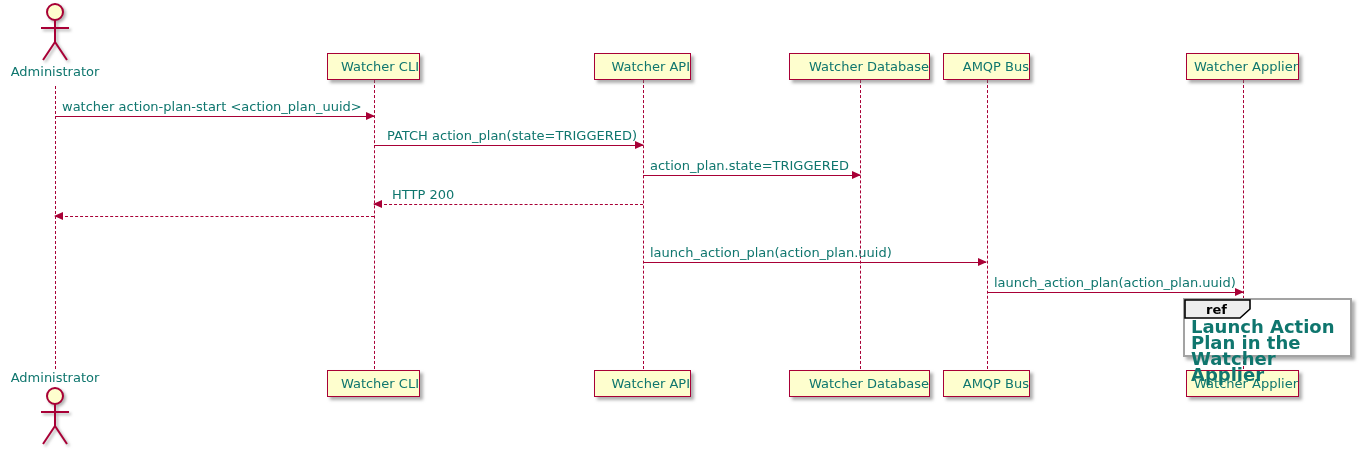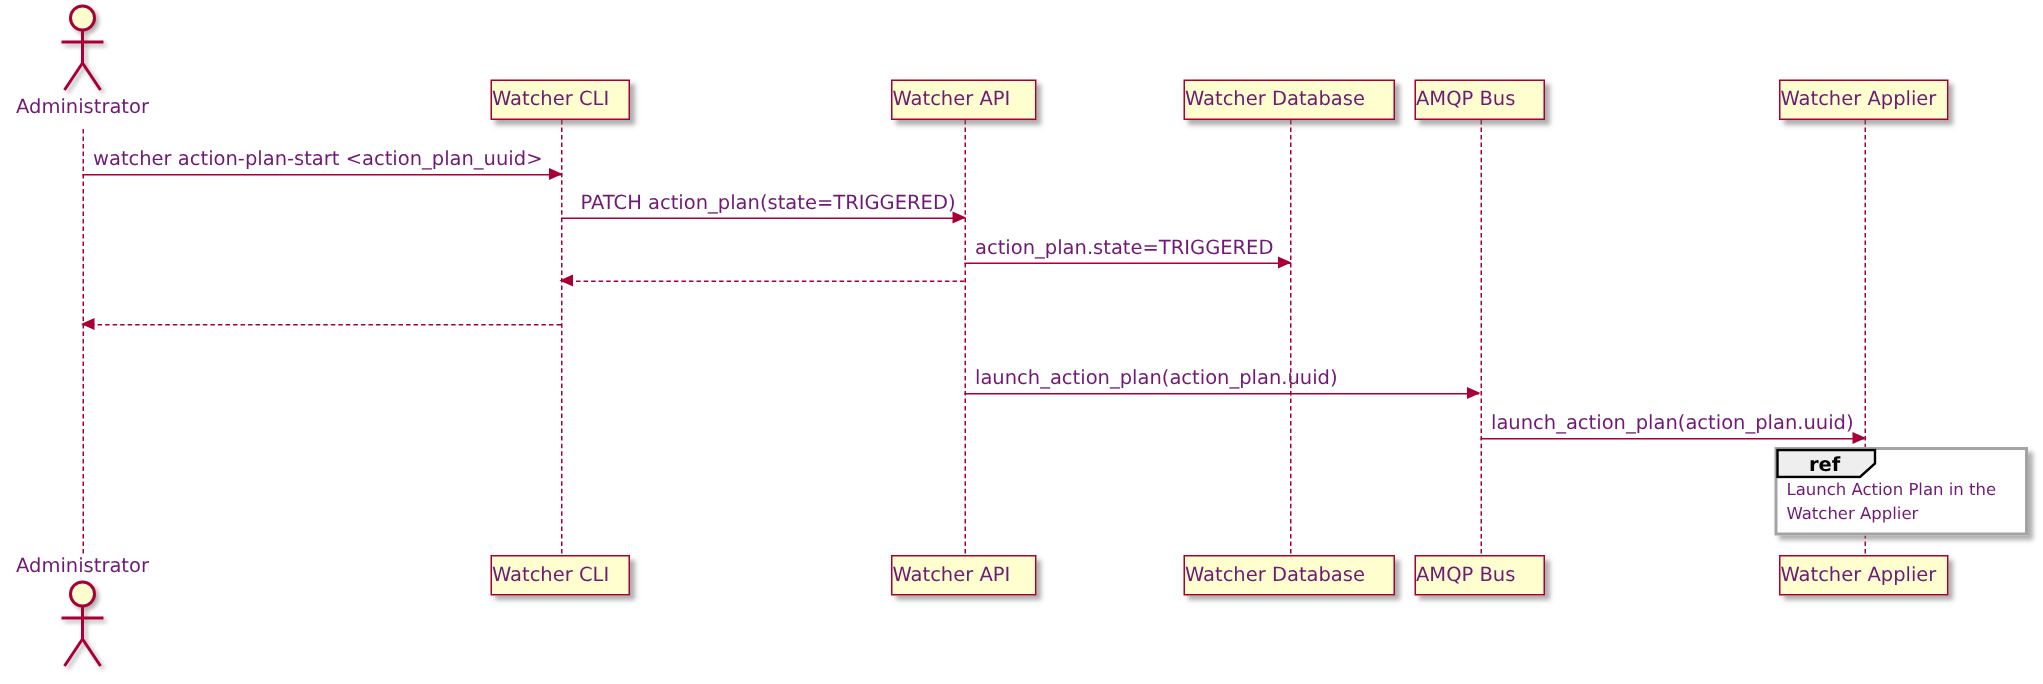--- a/index.html
+++ b/index.html
@@ -1,27 +1,27 @@
 <!DOCTYPE html>
 <html><head>
 <meta charset="utf-8">
 <style>
   html,body { margin:0; padding:0; background:#ffffff; }
   .canvas {
     position:relative; width:1362px; height:456px; background:#ffffff;
     font-family:"DejaVu Sans","Liberation Sans",sans-serif;
-    color:#701a75; overflow:hidden;
+    color:#0f766e; overflow:hidden;
   }
   
   .lifeline {
     position:absolute; width:0; border-left:1px dashed #A80036; z-index:1;
   }
   
   .pbox {
-    position:absolute; height:25px; line-height:25px; text-align:left;
+    position:absolute; height:25px; line-height:25px; text-align:right;
     background:#FEFECE; border:1.5px solid #A80036;
     font-size:13px; white-space:nowrap; z-index:3;
     box-shadow:3px 3px 3px rgba(110,110,110,0.55);
     box-sizing:content-box;
   }
   
   .actor { position:absolute; width:100px; text-align:center; z-index:3; }
   .actor-label { font-size:13px; line-height:15px; white-space:nowrap; }
   .actor svg { display:block; margin:0 auto; filter:drop-shadow(2px 2px 1.5px rgba(110,110,110,0.55)); }
   
@@ -34,21 +34,21 @@
            border-top:4.5px solid transparent; border-bottom:4.5px solid transparent; }
   .ahead.right { right:-1px; border-left:9px solid #A80036; }
   .ahead.left  { left:-1px;  border-right:9px solid #A80036; }
   
   .ref {
     position:absolute; background:#ffffff; border:2px solid #a3a3a3; z-index:4;
     box-shadow:3px 3px 3px rgba(110,110,110,0.55);
   }
   .ref-tab { position:absolute; top:-1px; left:-1px; }
   .ref-tab text { font-size:13px; font-weight:bold; font-family:"DejaVu Sans","Liberation Sans",sans-serif; }
-  .ref-body { position:absolute; top:19px; left:6px; right:2px; font-size:11px; line-height:16px; }
+  .ref-body { position:absolute; top:19px; left:6px; right:2px; font-size:18px; line-height:16px;font-weight:bold; }
 </style>
 </head>
 <body>
 
 <div class="canvas">
 
   <div class="lifeline" style="left:55px;  top:86px; height:283px;"></div>
   <div class="lifeline" style="left:374px; top:80px; height:289px;"></div>
   <div class="lifeline" style="left:643px; top:80px; height:289px;"></div>
   <div class="lifeline" style="left:860px; top:80px; height:289px;"></div>
@@ -87,20 +87,21 @@
   </div>
 
   <div class="msg" style="left:643px; top:158px; width:217px;">
     <span class="mlabel" style="padding-left:7px;">action_plan.state=TRIGGERED</span>
     <div class="mline solid">
         <div class="ahead right"></div>
       </div>
   </div>
 
   <div class="msg" style="left:374px; top:187px; width:269px;">
+    <span class="mlabel" style="padding-left:18px;">HTTP 200</span>
     <div class="mline dashed">
         <div class="ahead left"></div>
       </div>
   </div>
 
   <div class="msg" style="left:55px; top:216px; width:319px;">
     <div class="mline dashed">
         <div class="ahead left"></div>
       </div>
   </div>

